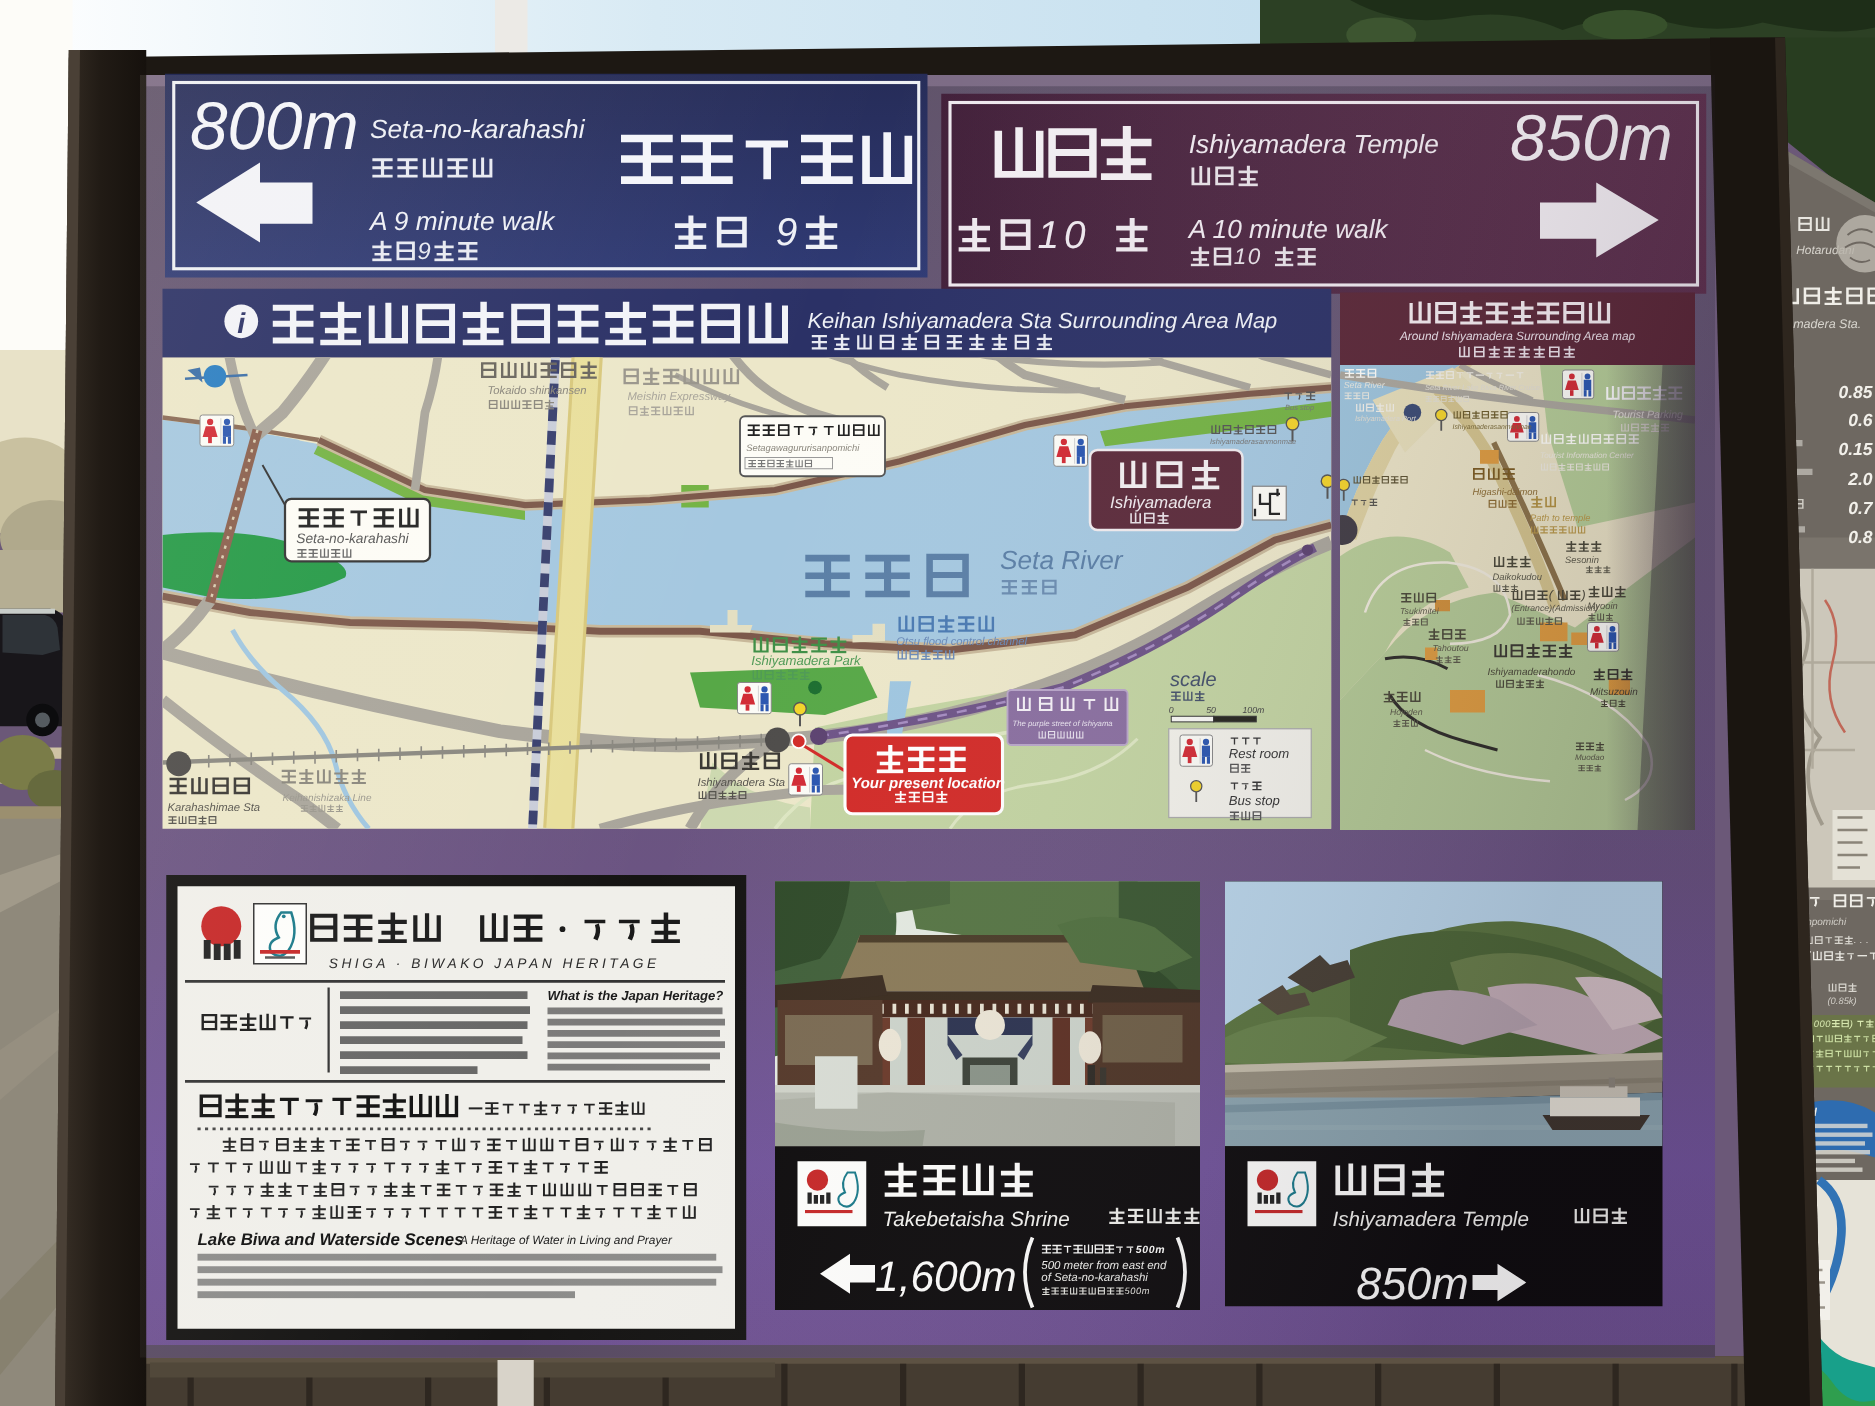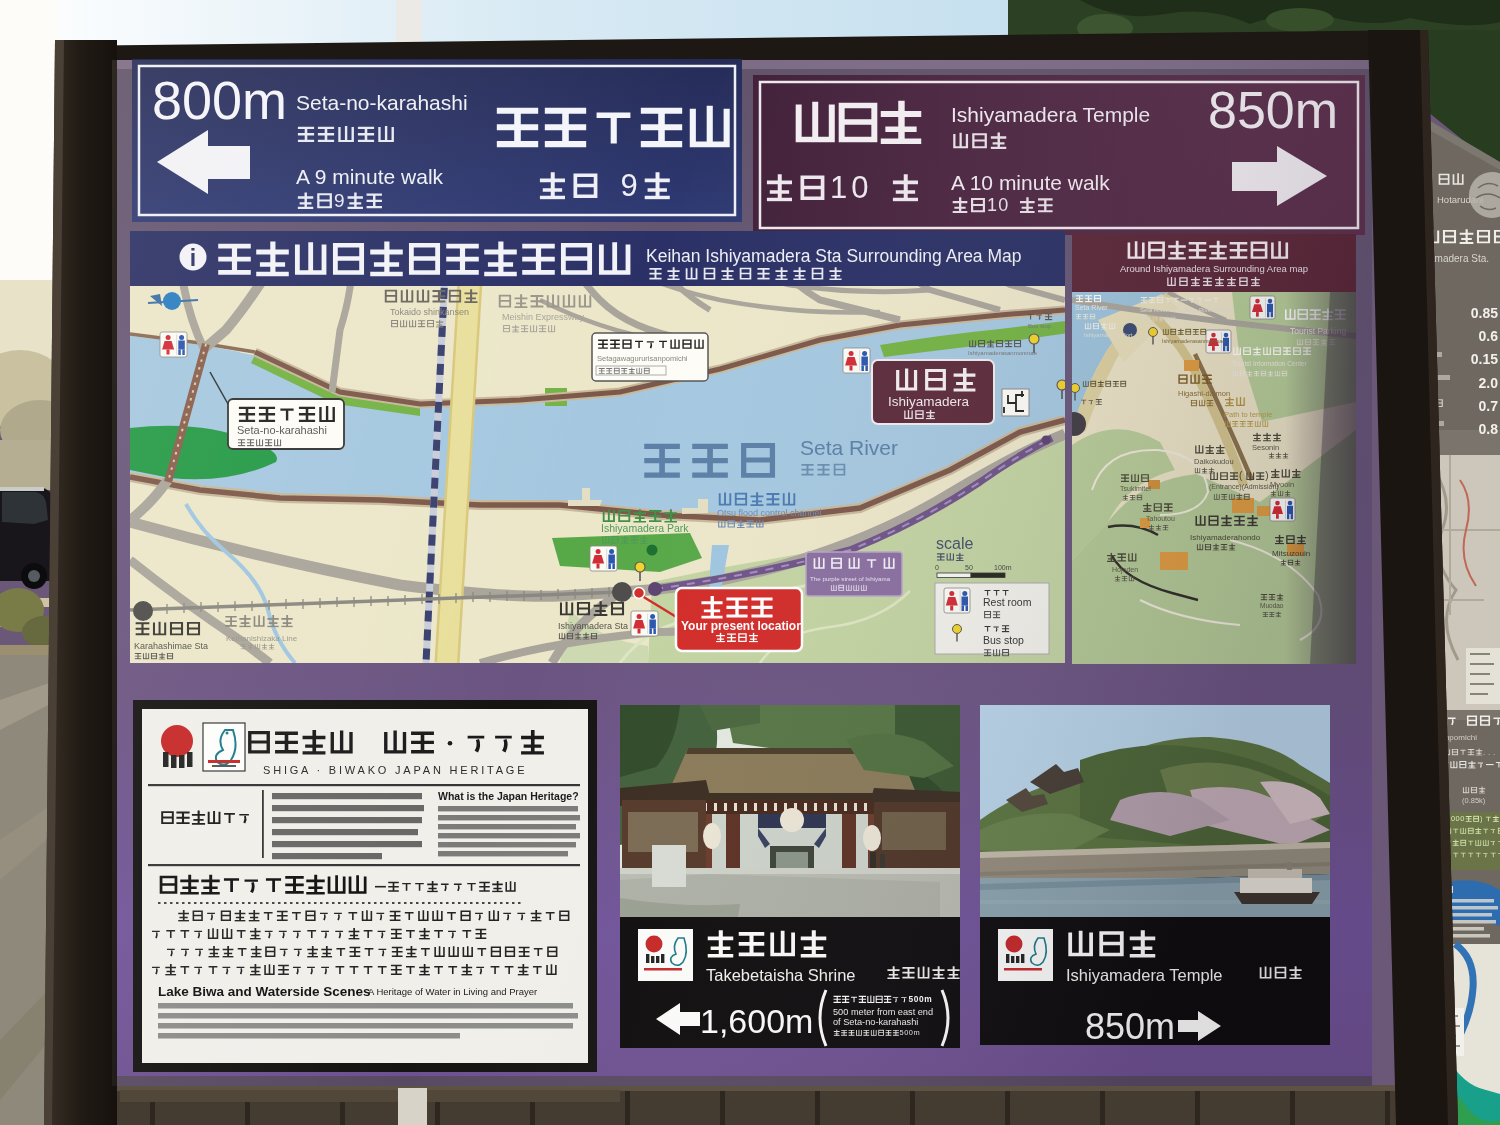--- a/index.html
+++ b/index.html
@@ -1,14 +1,14 @@
 <!DOCTYPE html>
 <html><head><meta charset="utf-8"><title>sign</title><style>
 html,body{margin:0;padding:0;}
-#scene{position:relative;width:1500px;height:1125px;overflow:hidden;background:#6b5878;font-family:"Liberation Sans",sans-serif;}
+#scene{position:relative;width:1500px;height:1125px;overflow:hidden;background:#6b5878;font-family:"Liberation Sans",sans-serif;font-style:italic;}
 </style></head><body>
 <div id="scene">
 <svg width="1500" height="1125" viewBox="0 0 1500 1125" font-family="Liberation Sans, sans-serif">
 <defs>
 <symbol id="ka" viewBox="0 0 100 100">
           <path d="M6 10h88v13H6zM6 45h88v13H6zM6 81h88v13H6zM43 10h14v84H43z"></path>
         </symbol>
 <symbol id="kb" viewBox="0 0 100 100">
           <path d="M8 8h84v12H8zM8 8h13v86H8zM79 8h13v86H79zM8 82h84v12H8zM8 44h84v12H8z"></path>
         </symbol>

